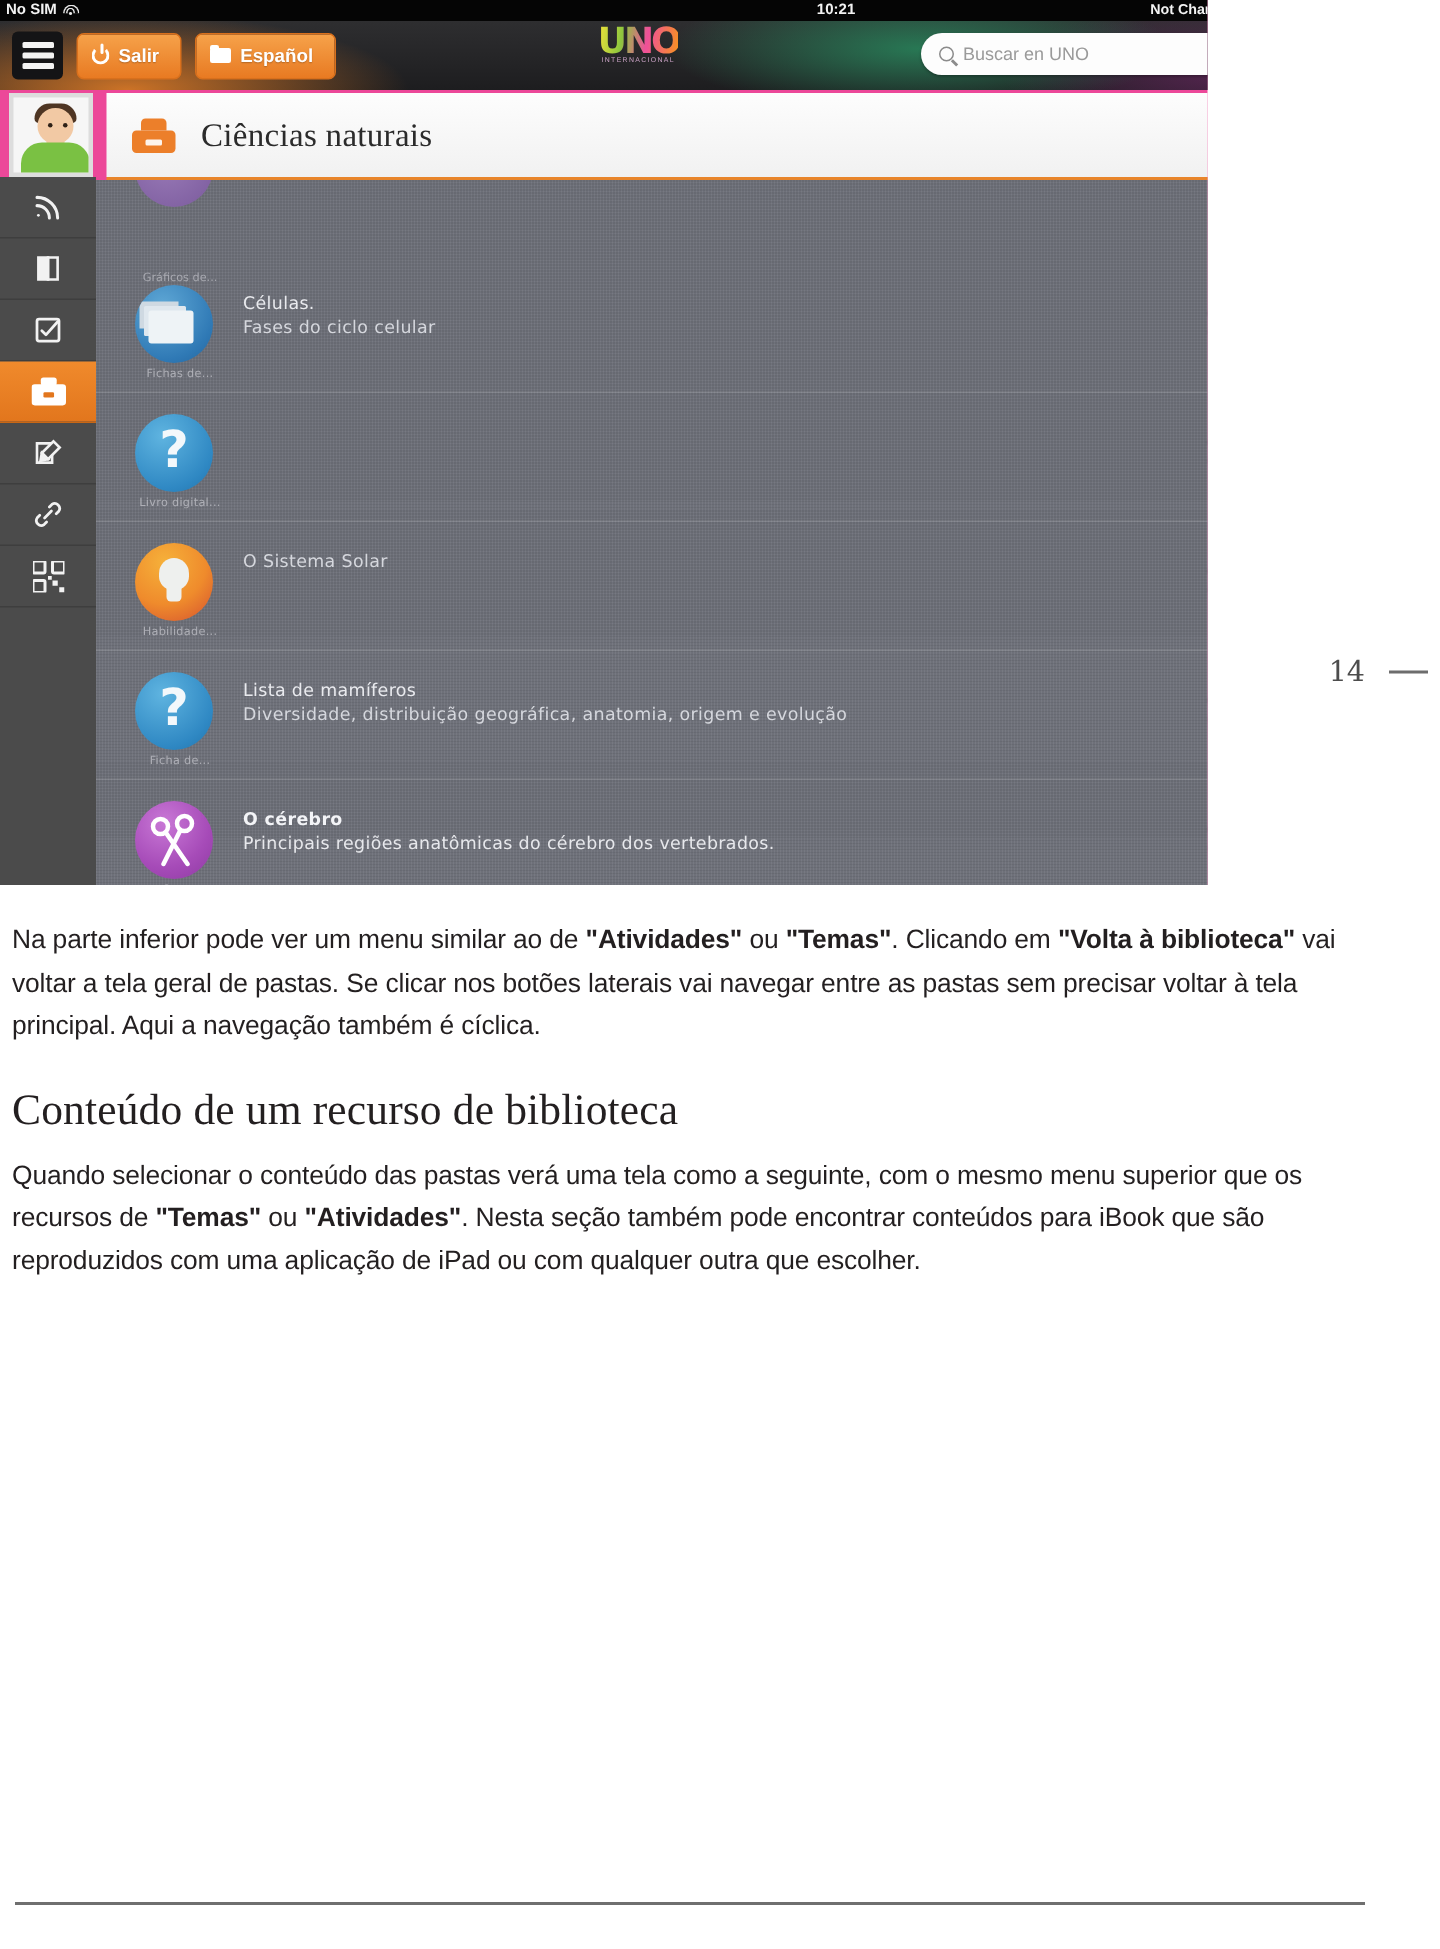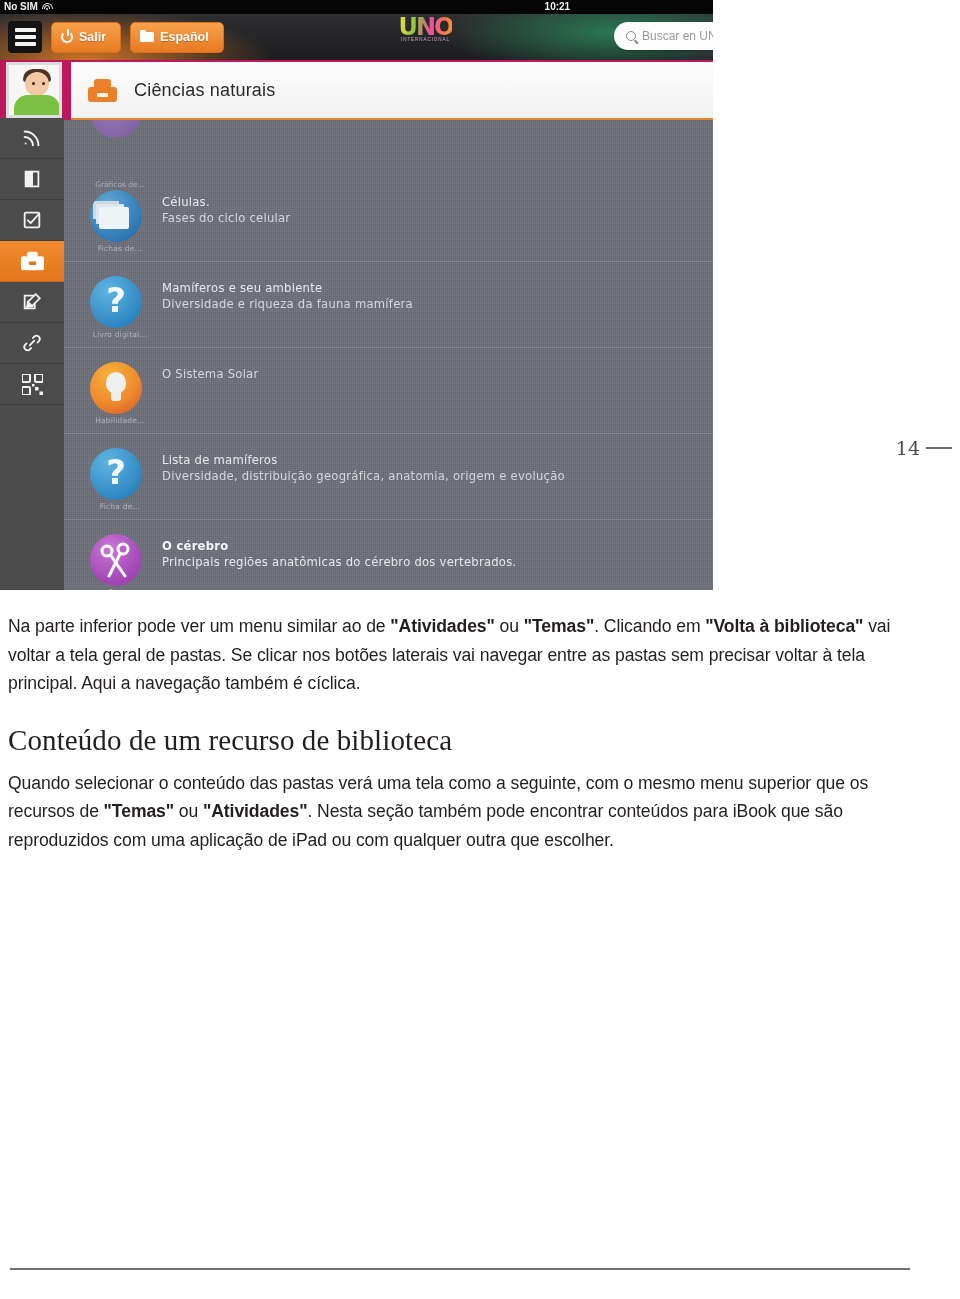--- a/index.html
+++ b/index.html
@@ -5,22 +5,22 @@
   * { box-sizing: border-box; margin:0; padding:0; }
   html,body{
     width:960px; height:1299px; background:#ffffff;
     font-family:"Liberation Sans", sans-serif;
     -webkit-font-smoothing:antialiased;
   }
   .page{ position:relative; width:960px; height:1299px; background:#fff; overflow:hidden; }
 
   
   .shot{
-    position:absolute; left:0; top:0; width:713px; height:590px;
-    overflow:hidden; background:#be185d;
+    position:absolute; left:0; top:0; width:805px; height:590px;
+    overflow:hidden; background:#ec4899;
   }
   
   .statusbar{
     position:absolute; left:0; top:0; width:851px; height:14px;
     background:#050505; color:#f2f2f2;
     font-size:10px; font-weight:bold; line-height:14px;
     display:flex; align-items:center;
   }
   .sb-left{ display:flex; align-items:center; gap:4px; padding-left:4px; width:33%; }
   .sb-mid{ width:34%; text-align:right; font-size:10px; }
@@ -84,21 +84,21 @@
   .titleband{
     position:absolute; left:71px; top:62px; width:780px; height:58px;
     background:linear-gradient(180deg,#fdfdfd 0%,#f1f1f1 100%);
     border-bottom:2px solid #e8852b;
     display:flex; align-items:center; padding-left:17px;
   }
   .tb-ico{ width:29px; height:23px; position:relative; flex:none; margin-right:17px;}
   .tb-ico .body{ position:absolute; left:0; bottom:0; width:29px; height:15px; background:#ec7f2a; border-radius:3px;}
   .tb-ico .lid{ position:absolute; left:6px; top:0; width:17px; height:8px; background:#ec7f2a; border-radius:3px 3px 0 0;}
   .tb-ico .slot{ position:absolute; left:9px; bottom:5px; width:11px; height:4px; background:#fdf4ec; border-radius:1px;}
-  .tb-title{ font-size:18px; color:#2b2b2b; font-family:Liberation Sans, sans-serif; letter-spacing:.2px;text-align:right;}
+  .tb-title{ font-size:22px; color:#2b2b2b; font-family:Liberation Serif, serif; letter-spacing:.2px;text-align:right;}
 
   
   .avatar{
     position:absolute; left:6px; top:62px; width:56px; height:56px;
     background:#f6f6f6; border:3px solid #ddd; overflow:hidden;
   }
   .av-head{ position:absolute; left:16px; top:7px; width:24px; height:24px; background:#f2c9a4; border-radius:50%;}
   .av-hair{ position:absolute; left:14px; top:4px; width:28px; height:13px; background:#4e3523; border-radius:14px 14px 4px 4px;}
   .av-body{ position:absolute; left:5px; top:30px; width:46px; height:26px; background:#7ac143; border-radius:14px 14px 0 0;}
   .av-neck{ position:absolute; left:22px; top:27px; width:12px; height:8px; background:#f2c9a4;}
@@ -167,21 +167,21 @@
   
   .ghost{
     position:absolute; left:26px; top:-34px; width:52px; height:52px; border-radius:50%;
     background:radial-gradient(circle at 40% 40%, #9a7bb8 0%, #7a5a9c 100%);
   }
   .ghost-lbl{ position:absolute; left:24px; top:24px; width:64px; text-align:center;
     font-size:7.5px; color:rgba(226,226,232,.5); font-family:"DejaVu Sans",sans-serif; white-space:nowrap;margin-top:36px;}
 
   
   .pageno{
-    position:absolute; right:8px; top:437px; display:flex; align-items:center; gap:6px;
+    position:absolute; right:8px; top:437px; display:flex; align-items:center; gap:16px;
     font-family:"DejaVu Serif", serif; font-size:19px; color:#4d4d4d;
   }
   .pageno .dash{ width:26px; height:1.6px; background:#6d6d6d; display:block;}
 
   
   .copy{ position:absolute; left:8px; top:612px; width:900px; }
   .para{
     font-size:17.6px; line-height:28.5px; color:#231f20;
     font-family:"Liberation Sans", sans-serif; letter-spacing:-.1px;
   }
@@ -344,24 +344,20 @@
         <div class="txt">
           <div class="t1">Células.</div>
           <div class="t2">Fases do ciclo celular</div>
         </div>
         <div class="chev"></div>
       </div>
 
       <div class="row" style="top:142px">
         <div class="ico ic-q"></div>
         <div class="sublabel">Livro digital...</div>
-        <div class="txt">
-          <div class="t1">Mamíferos e seu ambiente</div>
-          <div class="t2">Diversidade e riqueza da fauna mamífera</div>
-        </div>
         <div class="chev"></div>
       </div>
 
       <div class="row" style="top:228px">
         <div class="ico ic-bulb"></div>
         <div class="sublabel">Habilidade...</div>
         <div class="txt">
           <div class="t2">O Sistema Solar</div>
         </div>
         <div class="chev"></div>

